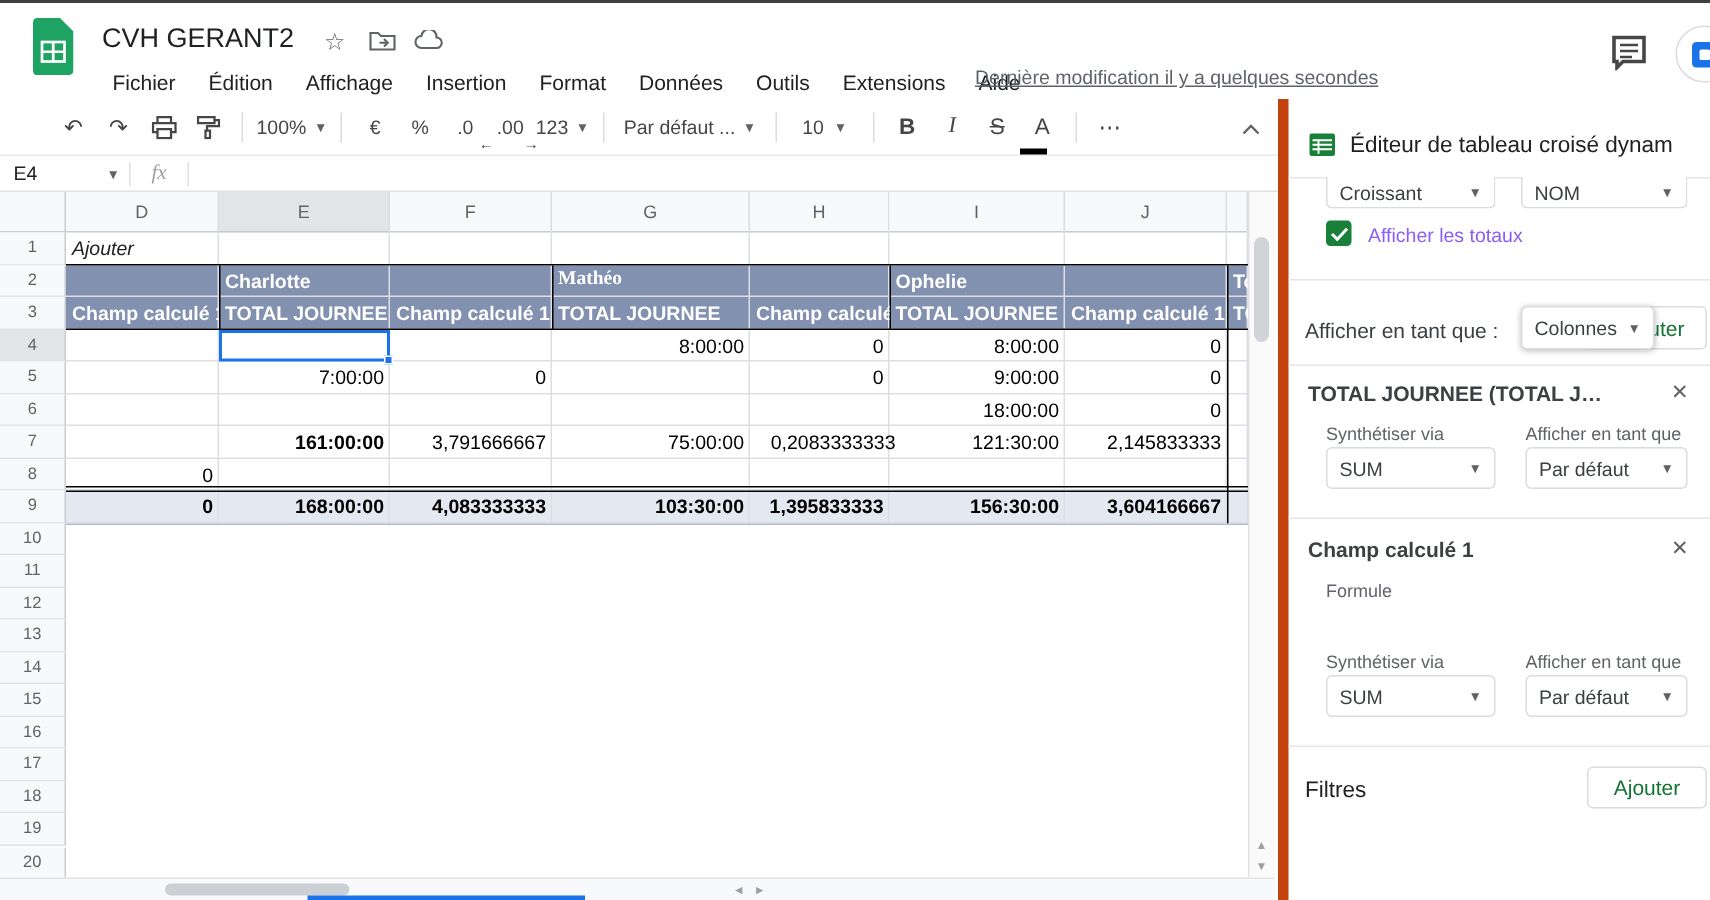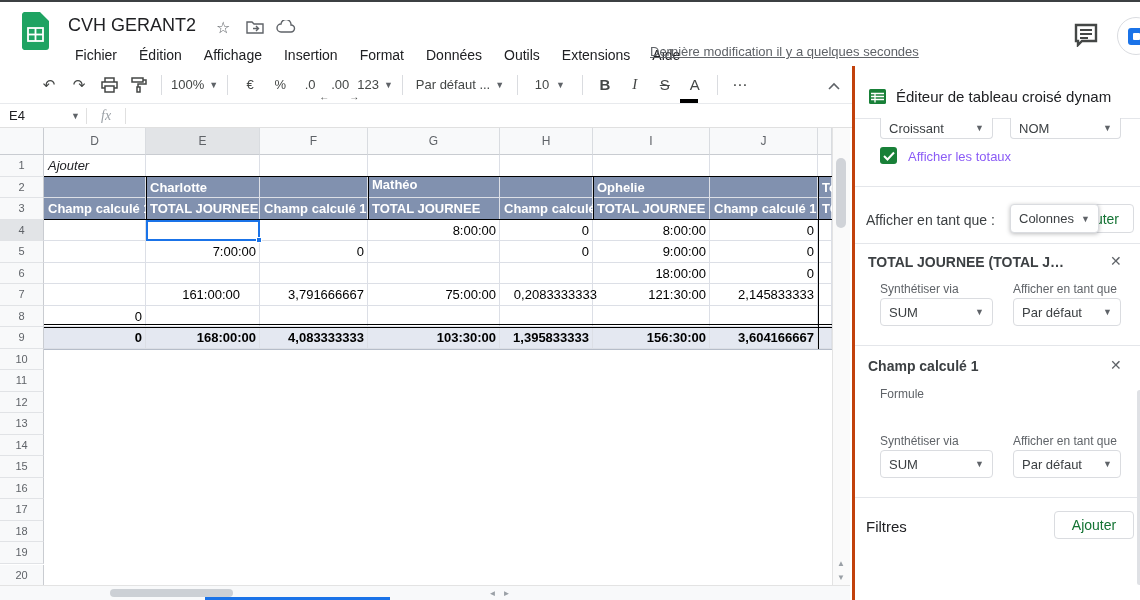--- a/index.html
+++ b/index.html
@@ -65,21 +65,21 @@
   
   #vscroll { left:832px; top:128px; width:18px; height:457px; background:#fafafa; border-left:1px solid #e3e3e3; }
   #vthumb { left:836px; top:158px; width:10px; height:70px; background:#d0d3d8; border-radius:5px; }
   .varrow { position:absolute; left:834px; width:14px; height:14px; color:#9aa0a6; font-size:8px; display:flex; align-items:center; justify-content:center; }
   #hscroll { left:0; top:585px; width:850px; height:15px; background:#f8f9fa; border-top:1px solid #e3e3e3; }
   #hthumb { left:110px; top:589px; width:123px; height:8px; background:#ccd0d5; border-radius:4px; }
   .harrow { position:absolute; top:588px; width:13px; height:10px; color:#9aa0a6; font-size:8px; display:flex; align-items:center; justify-content:center; }
   #bottom-blue { left:205px; top:597px; width:185px; height:3px; background:#1a73e8; }
 
   
-  #panel { left:852px; top:66px; width:288px; height:534px; background:#fff; border-left:3px solid #c2410c; }
+  #panel { left:852px; top:66px; width:288px; height:534px; background:#fff; border-left:7px solid #c2410c; }
   #panel-title { position:absolute; left:41px; top:22px; font-size:15px; font-weight:500; color:#202124; white-space:nowrap; overflow:hidden; width:246px; }
   .pdiv { position:absolute; left:0; width:288px; height:1px; background:#e4e6ea; }
   .dd { position:absolute; height:28px; border:1px solid #dadce0; border-radius:4px; background:#fff;
     font-size:13px; color:#3c4043; display:flex; align-items:center; padding:0 8px; }
   .dd .caret { margin-left:auto; }
   .plabel { position:absolute; font-size:12px; color:#5f6368; white-space:nowrap; }
   .pheading { position:absolute; font-size:14px; font-weight:700; color:#3c4043; white-space:nowrap; }
   .xclose { position:absolute; font-size:14px; color:#5f6368; }
   #chkbox { position:absolute; left:25px; top:81px; width:17px; height:17px; background:#188038; border-radius:3px; display:flex; align-items:center; justify-content:center; }
   #chk-label { position:absolute; left:53px; top:83px; font-size:13px; color:#8b5cf6; }
@@ -261,21 +261,21 @@
       <div class="blk" style="left: 44px; top: 90.5px; width: 788px; height: 1px;"></div>
       <div class="blk" style="left: 44px; top: 196px; width: 788px; height: 1px;"></div>
       <div class="blk" style="left: 44px; top: 199px; width: 788px; height: 1px;"></div>
       <div class="blk" style="left: 146px; top: 48.5px; width: 1px; height: 43px;"></div>
       <div class="blk" style="left: 368px; top: 48.5px; width: 1px; height: 43px;"></div>
       <div class="blk" style="left: 593px; top: 48.5px; width: 1px; height: 43px;"></div>
       <div class="blk" style="left: 818px; top: 48.5px; width: 1px; height: 172px;"></div>
       <div class="gl" style="left: 44px; top: 220.5px; width: 788px; height: 1px; background: rgb(182, 189, 201);"></div>
       <div class="cell italic" style="left: 44px; top: 27px; width: 102px; height: 21.5px;">Ajouter</div>
       <div class="cell hdr" style="left: 146px; top: 48.5px; width: 114px; height: 21.5px;">Charlotte</div>
-      <div class="cell hdr" style="left: 368px; top: 48.5px; width: 132px; height: 16px;">Mathéo</div>
+      <div class="cell hdr" style="left: 368px; top: 48.5px; width: 132px; height: 16px; font-family: Liberation Serif, serif;">Mathéo</div>
       <div class="cell hdr" style="left: 593px; top: 48.5px; width: 117px; height: 21.5px;">Ophelie</div>
       <div class="cell hdr" style="left: 818px; top: 48.5px; width: 14px; height: 21.5px;">Tot</div>
       <div class="cell hdr" style="left: 44px; top: 70px; width: 102px; height: 21.5px;">Champ calculé 1</div>
       <div class="cell hdr" style="left: 146px; top: 70px; width: 114px; height: 21.5px;">TOTAL JOURNEE</div>
       <div class="cell hdr" style="left: 260px; top: 70px; width: 108px; height: 21.5px;">Champ calculé 1</div>
       <div class="cell hdr" style="left: 368px; top: 70px; width: 132px; height: 21.5px;">TOTAL JOURNEE</div>
       <div class="cell hdr" style="left: 500px; top: 70px; width: 93px; height: 21.5px;">Champ calculé 1</div>
       <div class="cell hdr" style="left: 593px; top: 70px; width: 117px; height: 21.5px;">TOTAL JOURNEE</div>
       <div class="cell hdr" style="left: 710px; top: 70px; width: 108px; height: 21.5px;">Champ calculé 1</div>
       <div class="cell hdr" style="left: 818px; top: 70px; width: 14px; height: 21.5px;">TO</div>
@@ -283,21 +283,21 @@
       <div class="cell num" style="left: 500px; top: 91.5px; width: 93px; height: 21.5px;">0</div>
       <div class="cell num" style="left: 593px; top: 91.5px; width: 117px; height: 21.5px;">8:00:00</div>
       <div class="cell num" style="left: 710px; top: 91.5px; width: 108px; height: 21.5px;">0</div>
       <div class="cell num" style="left: 146px; top: 113px; width: 114px; height: 21.5px;">7:00:00</div>
       <div class="cell num" style="left: 260px; top: 113px; width: 108px; height: 21.5px;">0</div>
       <div class="cell num" style="left: 500px; top: 113px; width: 93px; height: 21.5px;">0</div>
       <div class="cell num" style="left: 593px; top: 113px; width: 117px; height: 21.5px;">9:00:00</div>
       <div class="cell num" style="left: 710px; top: 113px; width: 108px; height: 21.5px;">0</div>
       <div class="cell num" style="left: 593px; top: 134.5px; width: 117px; height: 21.5px;">18:00:00</div>
       <div class="cell num" style="left: 710px; top: 134.5px; width: 108px; height: 21.5px;">0</div>
-      <div class="cell num" style="left: 130px; top: 156px; width: 114px; height: 21.5px;">161:00:00</div>
+      <div class="cell num" style="left: 146px; top: 156px; width: 114px; height: 21.5px; font-weight: bold;">161:00:00</div>
       <div class="cell num" style="left: 260px; top: 156px; width: 108px; height: 21.5px;">3,791666667</div>
       <div class="cell num" style="left: 368px; top: 156px; width: 132px; height: 21.5px;">75:00:00</div>
       <div class="cell num" style="left: 508px; top: 156px; width: 93px; height: 21.5px;">0,2083333333</div>
       <div class="cell num" style="left: 593px; top: 156px; width: 117px; height: 21.5px;">121:30:00</div>
       <div class="cell num" style="left: 710px; top: 156px; width: 108px; height: 21.5px;">2,145833333</div>
       <div class="cell num" style="left: 44px; top: 177.5px; width: 102px; height: 21.5px;">0</div>
       <div class="cell total" style="left: 44px; top: 199px; width: 102px; height: 21.5px;">0</div>
       <div class="cell total" style="left: 146px; top: 199px; width: 114px; height: 21.5px;">168:00:00</div>
       <div class="cell total" style="left: 260px; top: 199px; width: 108px; height: 21.5px;">4,083333333</div>
       <div class="cell total" style="left: 368px; top: 199px; width: 132px; height: 21.5px;">103:30:00</div>

